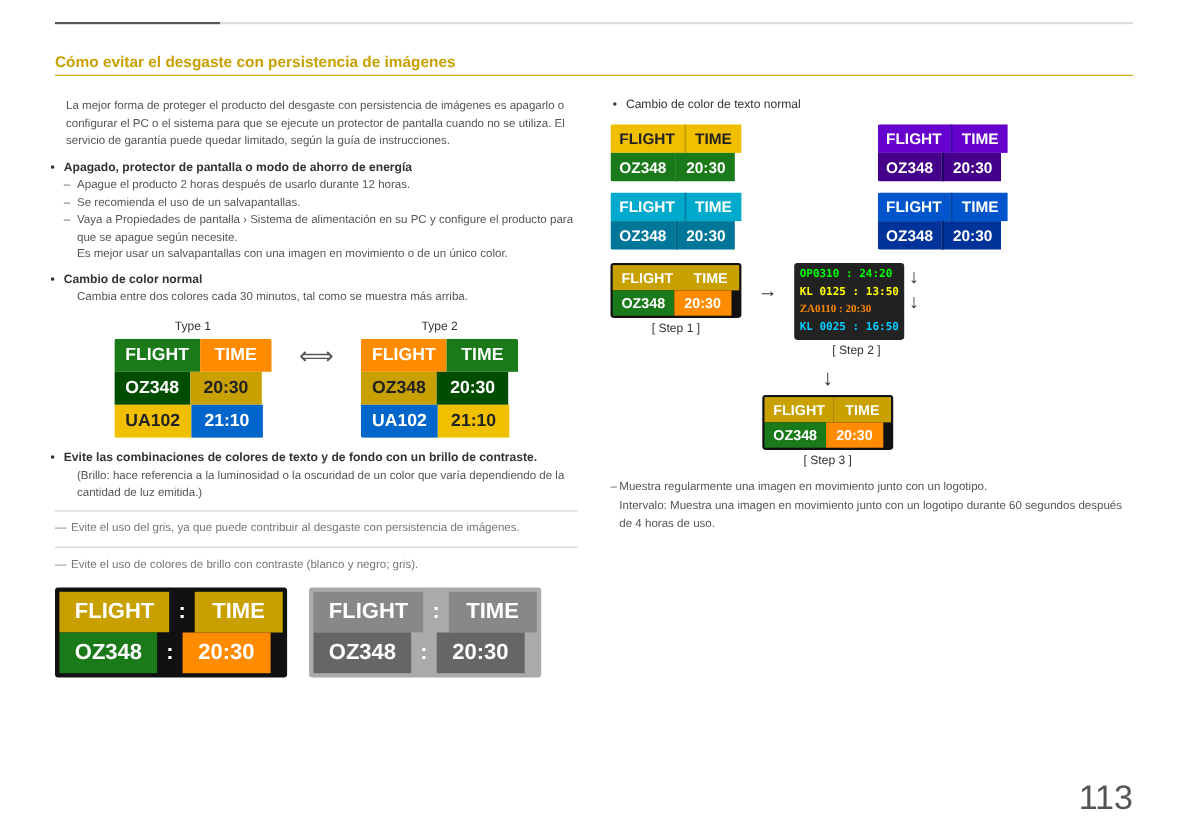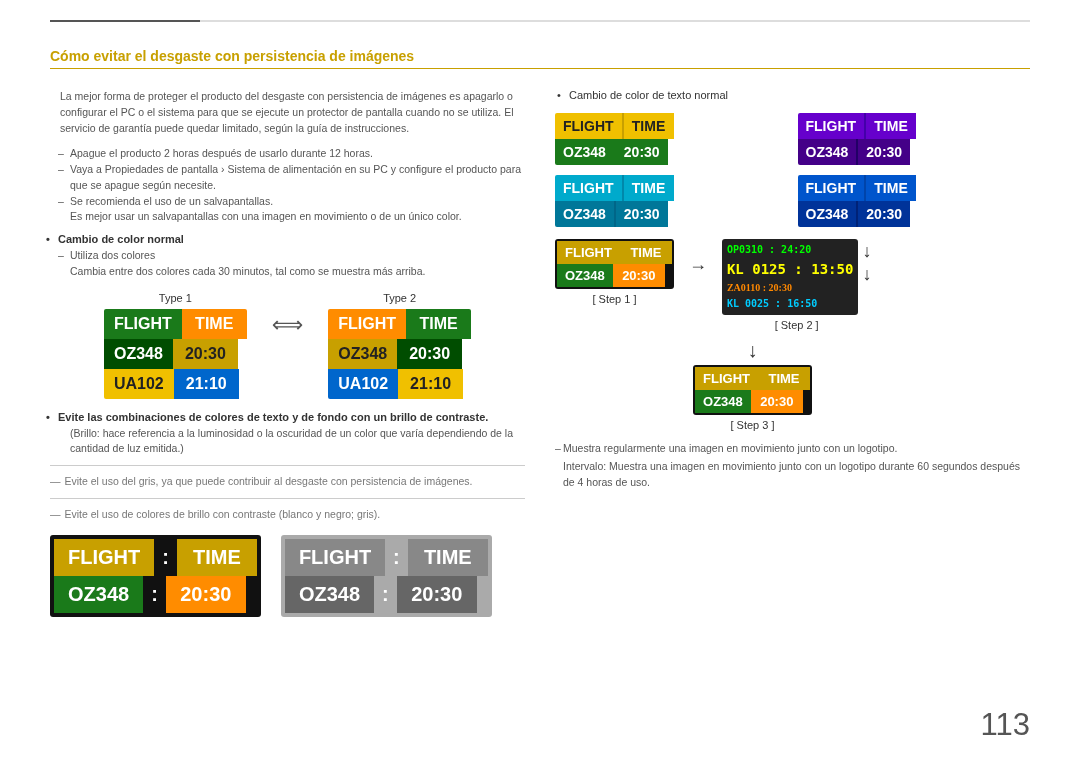--- a/index.html
+++ b/index.html
@@ -310,29 +310,29 @@
 
     <h2 class="section-title">Cómo evitar el desgaste con persistencia de imágenes</h2>
 
     <div class="content-wrapper">
 
       <div class="left-col">
 
         <p class="intro-text">La mejor forma de proteger el producto del desgaste con persistencia de imágenes es apagarlo o configurar el PC o el sistema para que se ejecute un protector de pantalla cuando no se utiliza. El servicio de garantía puede quedar limitado, según la guía de instrucciones.</p>
 
         <div class="bullet-section">
+          <p class="bullet-item">Apagado, protector de pantalla o modo de ahorro de energía</p>
           <p class="sub-item">Apague el producto 2 horas después de usarlo durante 12 horas.</p>
+          <p class="sub-item">Se recomienda el uso de un salvapantallas.</p>
           <p class="sub-item">Vaya a Propiedades de pantalla › Sistema de alimentación en su PC y configure el producto para que se apague según necesite.</p>
-          <p class="sub-item">Se recomienda el uso de un salvapantallas.</p>
           <p class="sub-item-plain">Es mejor usar un salvapantallas con una imagen en movimiento o de un único color.</p>
         </div>
 
         <div class="bullet-section">
           <p class="bullet-item">Cambio de color normal</p>
-          <p class="sub-item">Utiliza dos colores</p>
           <p class="sub-item-plain">Cambia entre dos colores cada 30 minutos, tal como se muestra más arriba.</p>
         </div>
 
         <div class="types-section">
 
           <div>
             <p class="type-label">Type 1</p>
             <div class="flight-board">
               <div class="fb-row">
                 <div class="fb-cell fb-cell-wide bg-green">FLIGHT</div>
@@ -484,21 +484,21 @@
           </div>
 
           <div class="step-right-arrow">
             <span>→</span>
           </div>
 
           <div class="step-block">
             <div style="display:flex; gap:4px; align-items:flex-start;">
               <div style="background:#222; border-radius:3px; padding:3px 5px;">
                 <div style="font-size:10px; color:#00ff00; font-weight:bold; line-height:1.6; font-family:monospace;">OP0310 : 24:20</div>
-                <div style="font-size:14px; color:#ffff00; font-weight:bold; line-height:1.6; font-family:monospace;">KL 0125 : 13:50</div>
+                <div style="font-size:10px; color:#ffff00; font-weight:bold; line-height:1.6; font-family:monospace;">KL 0125 : 13:50</div>
                 <div style="font-size:10px; color:#ff8800; font-weight:bold; line-height:1.6; font-family:Liberation Serif, serif;">ZA0110 : 20:30</div>
                 <div style="font-size:10px; color:#00ccff; font-weight:bold; line-height:1.6; font-family:monospace;">KL 0025 : 16:50</div>
               </div>
               <div style="display:flex; flex-direction:column; gap:2px; padding-top:2px;">
                 <span style="font-size:18px; color:#333;">↓</span>
                 <span style="font-size:18px; color:#333;">↓</span>
               </div>
             </div>
             <p class="step-label">[ Step 2 ]</p>
           </div>

